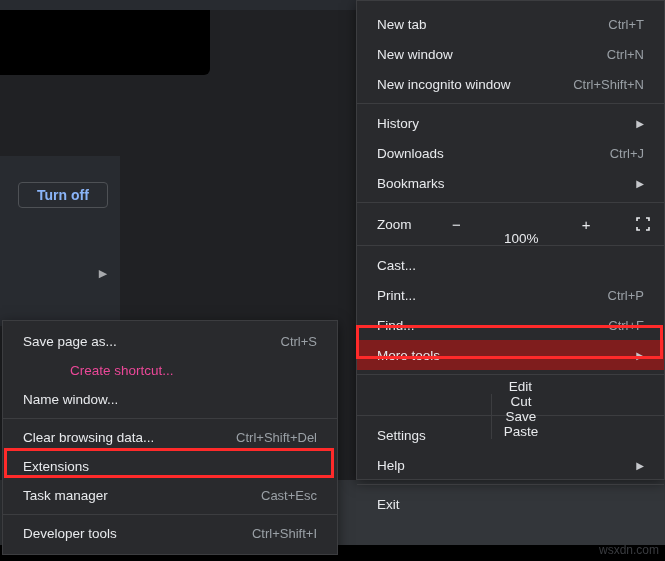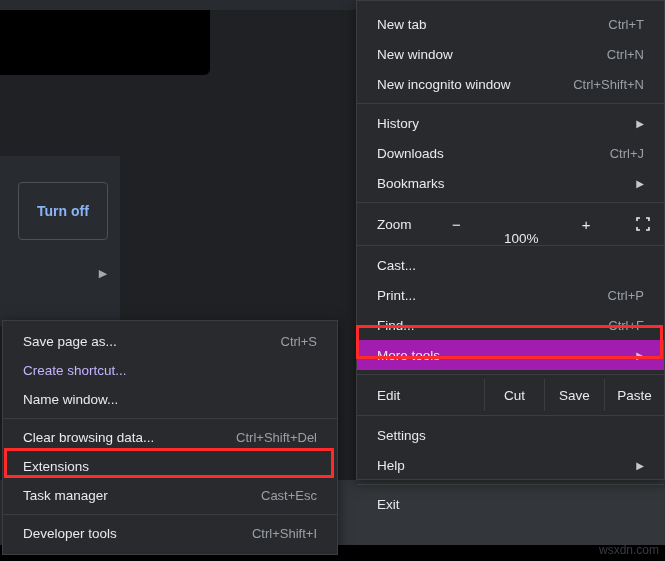--- a/index.html
+++ b/index.html
@@ -17,21 +17,21 @@
   .bg-top-strip { position:absolute; left:0; top:0; width:356px; height:10px; background:#282b30; }
   .bg-dark-box { position:absolute; left:0; top:10px; width:210px; height:65px; background:#000; border-radius:0 0 6px 0;}
   .bg-mid-strip { position:absolute; left:0; top:156px; width:120px; height:170px; background:#282b30; }
   .bg-bottom-fill { position:absolute; left:0; top:480px; width:665px; height:81px; background:#33363a; }
   .bg-bottom-dark { position:absolute; left:0; top:545px; width:665px; height:20px; background:#000; }
   .watermark { position:absolute; right:6px; bottom:4px; font-size:12px; color:#3a3c40; }
   .turn-off-btn {
     position:absolute; left:18px; top:182px;
     border:1px solid #4e5155; border-radius:4px;
     color:#8ab4f8; font-weight:600; font-size:14px;
-    padding:20px 18px; background:transparent; cursor:pointer;
+    padding:4px 18px; background:transparent; cursor:pointer;
   }
   .expand-chevron {
     position:absolute; left:92px; top:262px; width:22px; height:22px;
     display:flex; align-items:center; justify-content:center;
     color:#a7a9ac; font-size:11px;
   }
 
   
   .menu {
     position:absolute;
@@ -40,40 +40,41 @@
     box-shadow:0 3px 12px rgba(0,0,0,.5);
   }
   .main-menu { left:356px; top:0; width:309px; height:480px; }
   .sub-menu  { left:2px; top:320px; width:336px; height:235px; }
 
   .row {
     display:flex; align-items:center; justify-content:space-between;
     padding:0 20px; height:30px; white-space:nowrap;text-align:right;
   }
   .row.tight { height:29px;gap:17px; }
-  .row.hover { background:#a21caf; }
+  .row.hover { background:#7f1d1d; }
   .shortcut { color:#9aa0a6; font-size:13px; }
-  .disabled { color:#c4b5fd; }
+  .disabled { color:#ec4899;margin-left:47px; }
   .sep { height:1px; background:#3c3d40; margin:4px 0; }
 
   .submenu-arrow { color:#c6c8cc; font-size:10px; padding-left:6px;}
   .zoom-row {
     display:flex; align-items:center; height:34px;
     padding:0 10px 0 20px;
     gap:32px;
   }
   .zoom-row .zlabel { flex:1; }
   .zoom-row .zbtn { width:34px; text-align:center; color:#e8eaed; font-size:15px;}
   .zoom-row .zpct { width:52px; text-align:center;margin-top:29px; }
   .zoom-row .full { width:30px; display:flex; align-items:center; justify-content:center;}
   .full svg { stroke:#e8eaed; }
 
   .edit-row {
     display:flex; align-items:center; height:32px;
     padding-left:20px;
+    flex-direction:column;
   }
   .edit-row .elabel { flex:1; }
   .edit-row .ebtn { width:60px; text-align:center; border-left:1px solid #3c3d40; height:100%; display:flex; align-items:center; justify-content:center;}
 
   .red-box { border:3px solid #ff2a2a; }
   .red-more { position:absolute; left:356px; top:325px; width:307px; height:34px; pointer-events:none;}
   .red-ext  { position:absolute; left:4px;   top:448px; width:330px; height:30px; pointer-events:none;}
 
 </style>
 </head>

